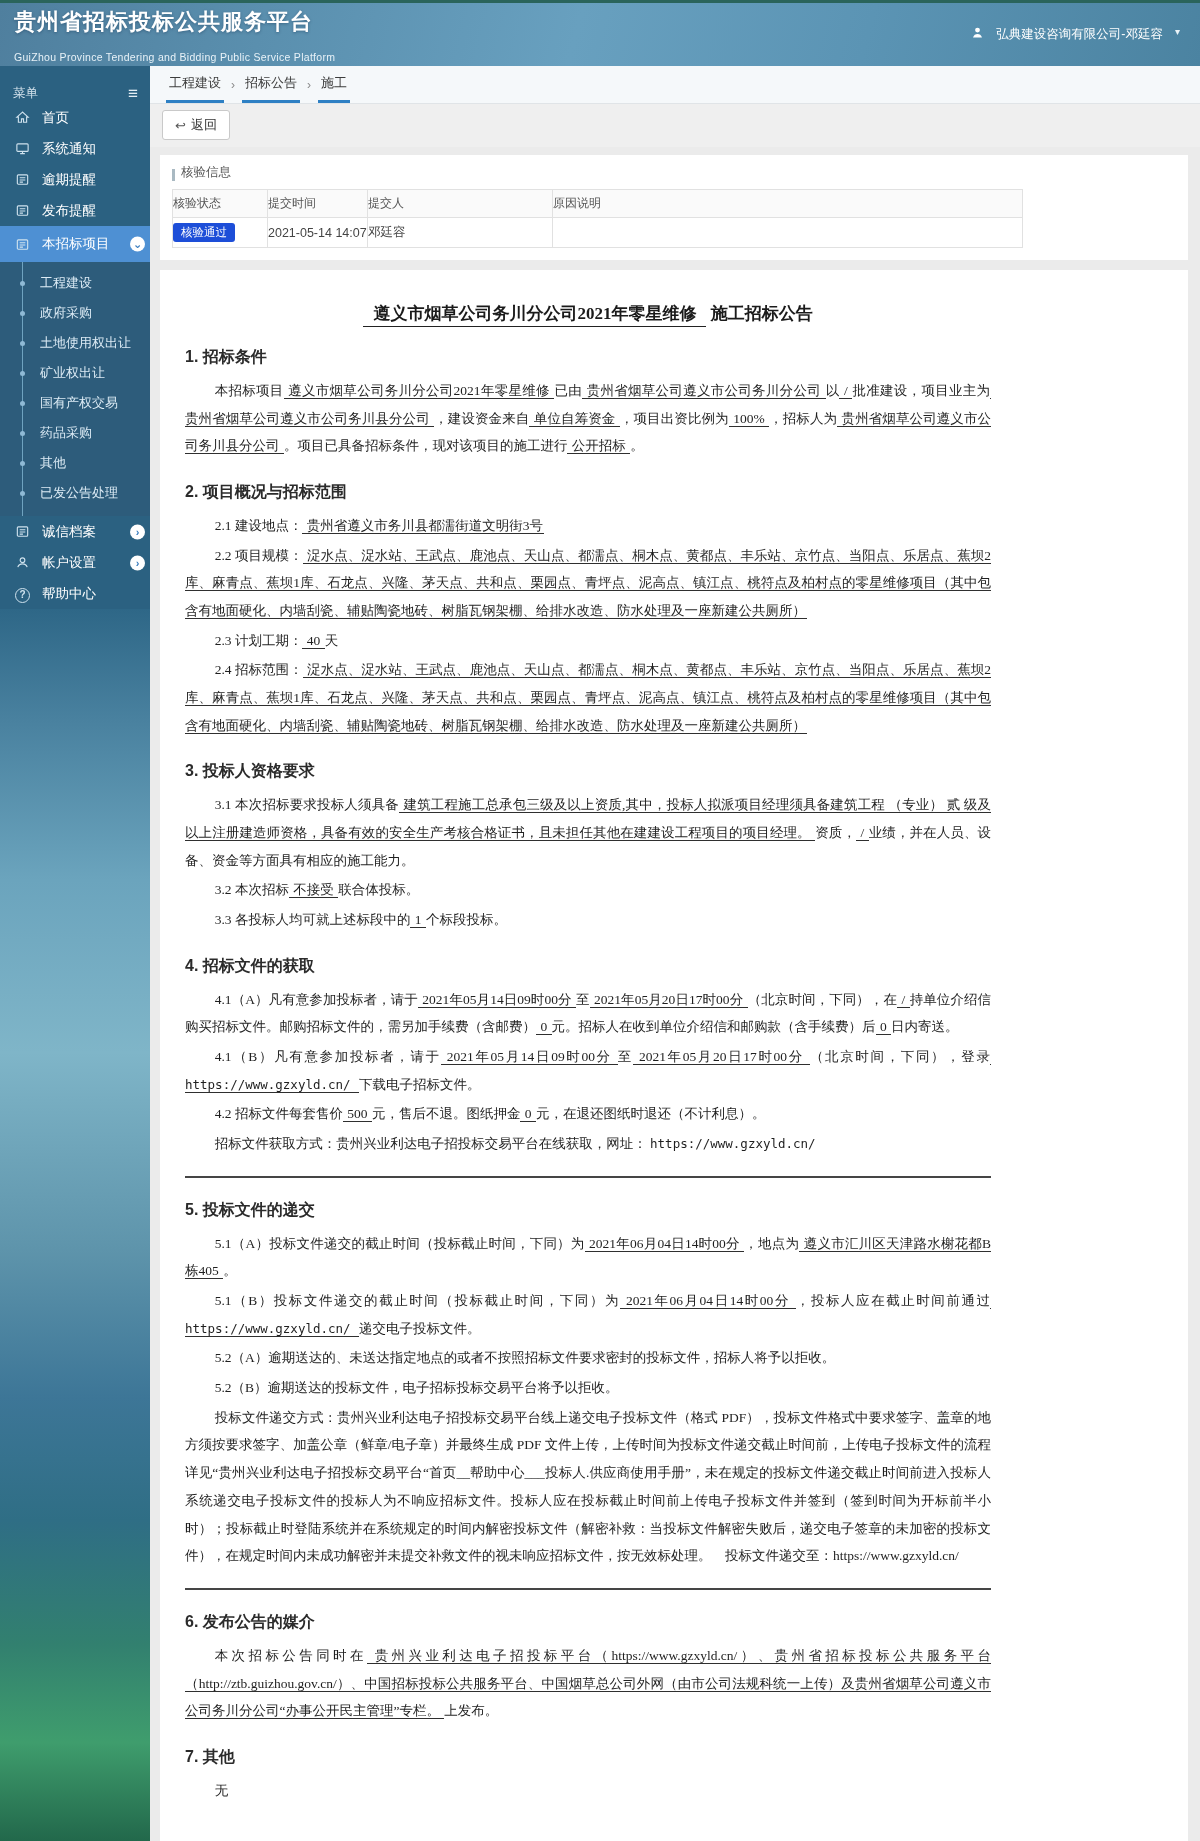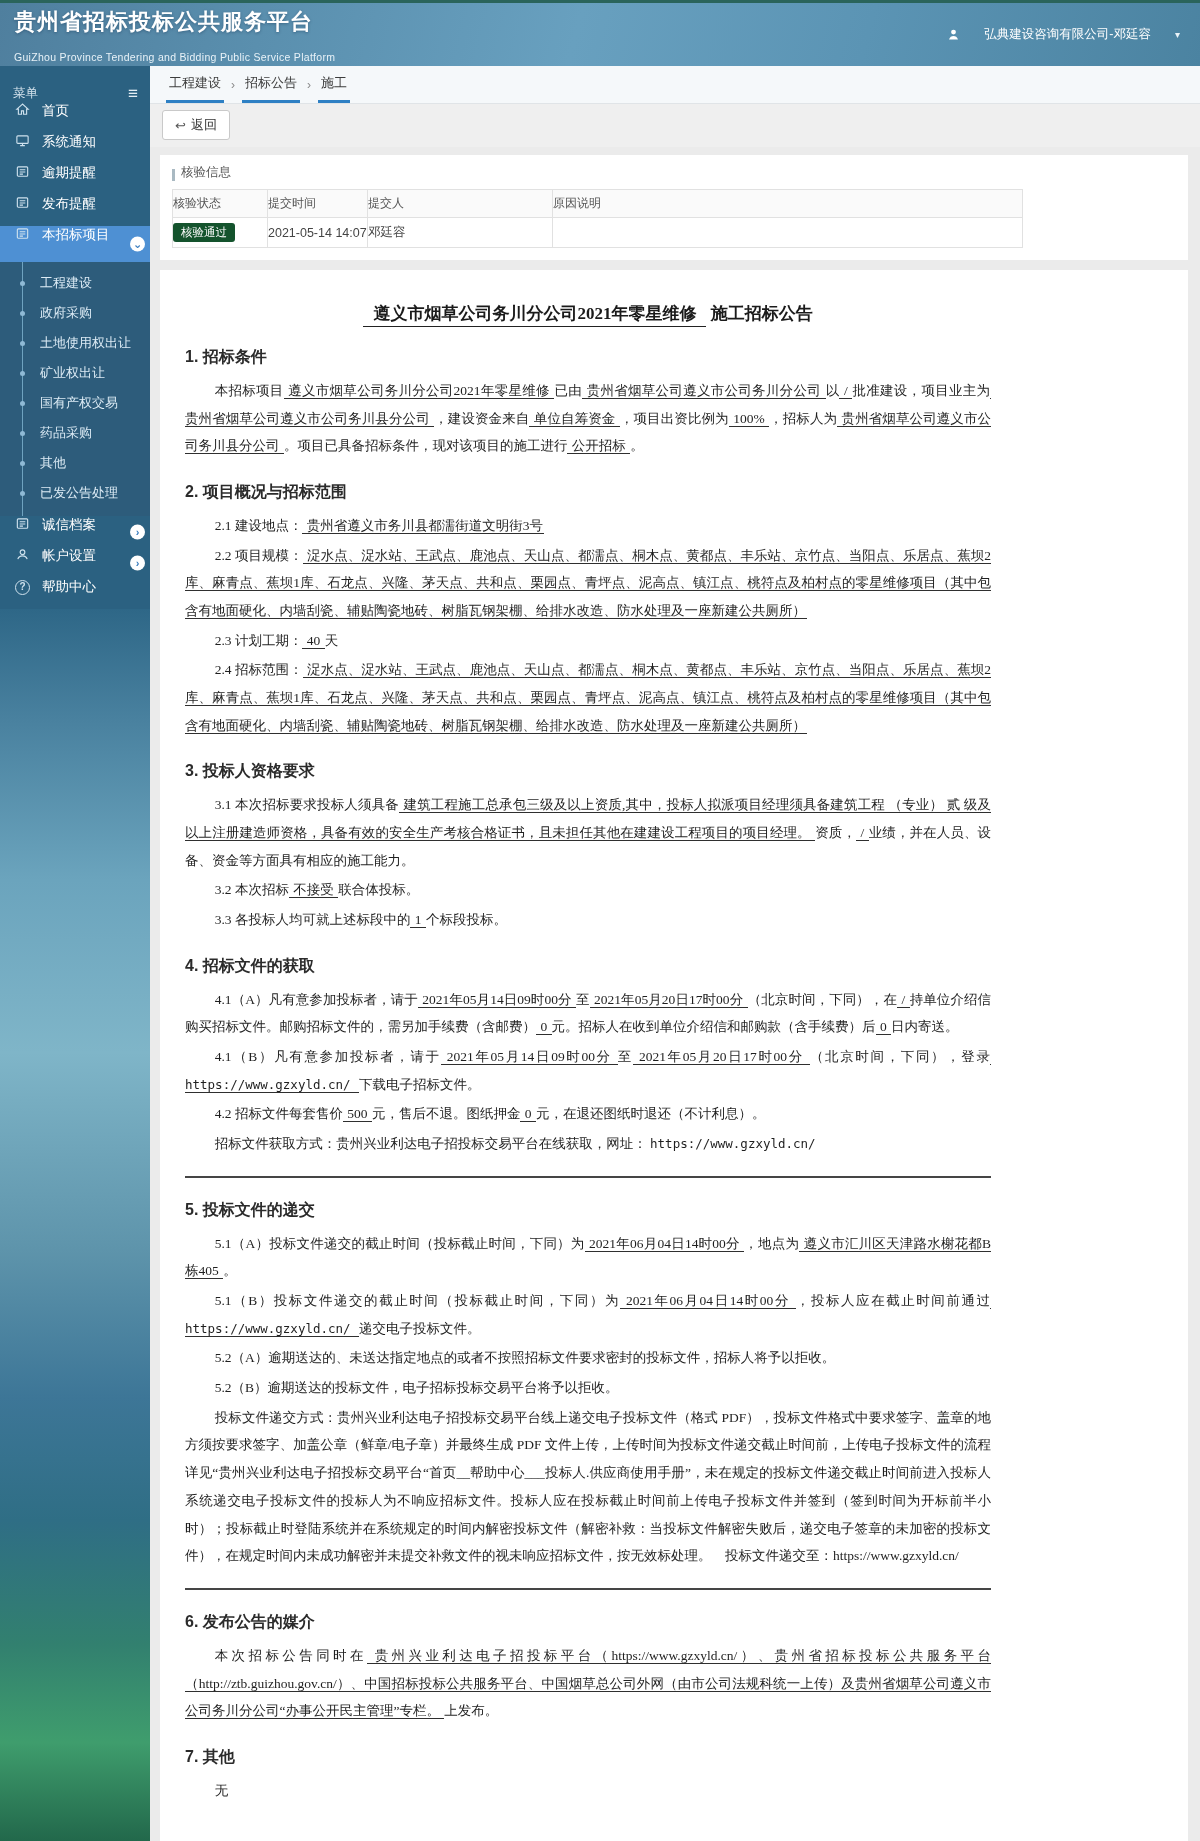--- a/index.html
+++ b/index.html
@@ -14,32 +14,32 @@
   html,body{width:1200px;height:1841px;overflow:hidden;background:#ebebeb;font-family:var(--sans)}
   .page{width:1200px;height:1841px;display:flex;flex-direction:column}
 
   
   .topbar{height:66px;flex:none;display:flex;align-items:center;justify-content:space-between;
     background:linear-gradient(105deg,#4f7f9e 0%,#5a8fae 22%,#68a0bf 48%,#5b94b4 72%,#4b83a1 100%);
     border-top:3px solid #2a645b;position:relative}
   .brand{padding-left:14px}
   .brand-title{color:#fff;font-size:22px;font-weight:bold;letter-spacing:1px;text-shadow:0 1px 3px rgba(0,30,60,.35)}
   .brand-sub{color:#e8f2f8;font-size:10.5px;margin-top:14px;letter-spacing:.3px}
-  .user{display:flex;align-items:center;gap:24px;color:#fff;font-size:12.5px;padding-right:20px;cursor:pointer}
+  .user{display:flex;gap:12px;color:#fff;font-size:12.5px;padding-right:20px;cursor:pointer}
   .user .picon{width:13px;height:13px;display:inline-block}
   .user .caret{font-size:10px;color:#eaf3f8}
 
   .body-row{flex:1;display:flex;min-height:0}
 
   
   .sidebar{width:150px;flex:none;background:var(--side-bg);display:flex;flex-direction:column;color:#fff}
   .menu-head{height:36px;display:flex;align-items:flex-end;justify-content:space-between;padding:0 12px 0 13px;
     color:#d3e2ec;font-size:12.5px}
   .menu-head .ham{font-size:17px;color:#e4eef5;cursor:pointer;line-height:1}
-  .menu-item{position:relative;display:flex;align-items:flex-start;height:31px;padding-left:15px;
+  .menu-item{position:relative;display:flex;align-items:center;height:31px;padding-left:15px;
     color:#fff;font-size:13.5px;cursor:pointer;white-space:nowrap}
   .menu-item .ic{width:15px;height:15px;margin-right:12px;color:#cfe2ee;flex:none}
   .menu-item .ic svg{width:15px;height:15px;display:block}
   .menu-item.active{background:var(--side-active);height:36px}
   .menu-item .circ{position:absolute;right:5px;top:50%;transform:translateY(-50%);width:15px;height:15px;
     border-radius:50%;background:#fff;color:#3d7fbf;font-size:11px;line-height:14px;text-align:center;font-weight:bold}
   .qi{width:15px;height:15px;border:1.3px solid currentColor;border-radius:50%;font-size:10px;line-height:12px;
     text-align:center;display:inline-block;font-weight:bold}
   .submenu{position:relative;background:#2d5c7b;padding:6px 0 8px}
   .tree-line{position:absolute;left:22px;top:0;bottom:0;border-left:1px solid #6fa3c0}
@@ -247,21 +247,21 @@
               <thead>
                 <tr>
                   <th style="width: 95px;">核验状态</th>
                   <th style="width: 100px;">提交时间</th>
                   <th style="width: 185px;">提交人</th>
                   <th style="width: auto;">原因说明</th>
                 </tr>
               </thead>
               <tbody>
                 <tr>
-                  <td><span class="badge" style="background: #14532d;">核验通过</span></td>
+                  <td><span class="badge" style="background: #1d4ed8;">核验通过</span></td>
                   <td>2021-05-14 14:07</td>
                   <td>邓廷容</td>
                   <td></td>
                 </tr>
               </tbody>
             </table>
         </section>
 
         <section class="card doc">
           <div class="doc-inner">

